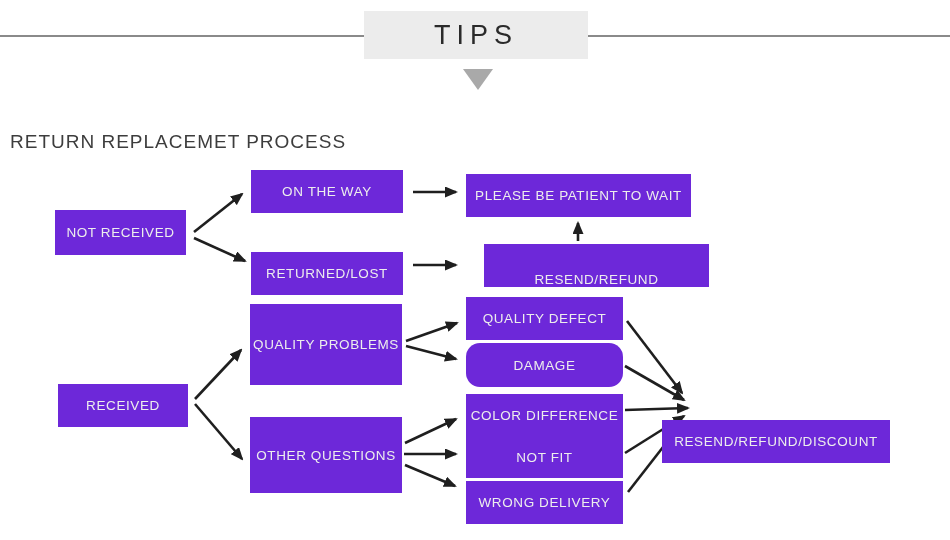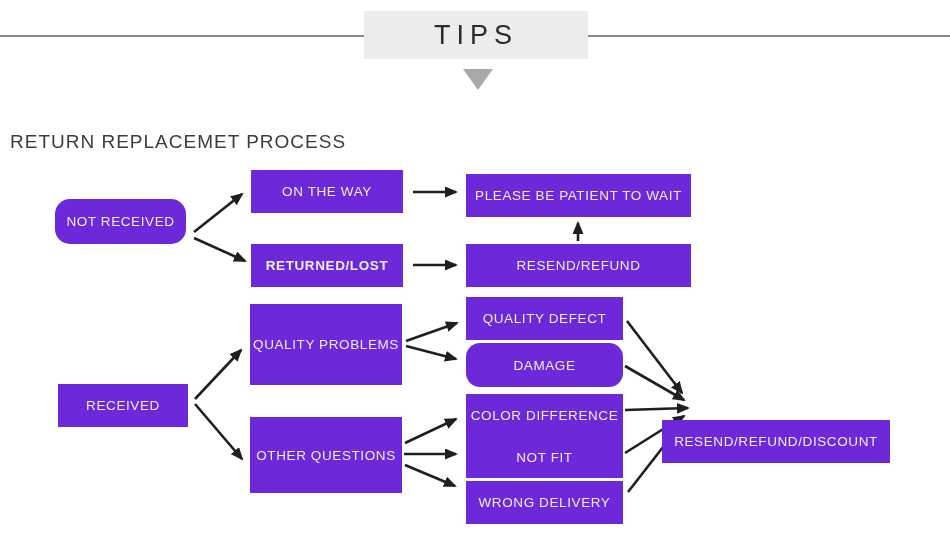--- a/index.html
+++ b/index.html
@@ -63,25 +63,25 @@
     background: #6d28d9;
     color: #ededed;
     display: flex;
     align-items: center;
     justify-content: center;
     font-size: 13.5px;
     letter-spacing: 0.6px;
     white-space: nowrap;
     text-align: center;
   }
-  .n-not-received      { left: 55px;  top: 199px; width: 131px; height: 45px; border-radius: 15px; }
+  .n-not-received      { left: 55px;  top: 210px; width: 131px; height: 45px; }
   .n-on-the-way        { left: 251px; top: 170px; width: 152px; height: 43px; }
-  .n-returned-lost     { left: 251px; top: 244px; width: 152px; height: 43px; font-weight: bold; }
+  .n-returned-lost     { left: 251px; top: 252px; width: 152px; height: 43px; }
   .n-please-wait       { left: 466px; top: 174px; width: 225px; height: 43px; }
-  .n-resend-refund     { left: 466px; top: 244px; width: 225px; height: 43px; }
+  .n-resend-refund     { left: 484px; top: 244px; width: 225px; height: 43px; align-items: flex-end; }
   .n-received          { left: 58px;  top: 384px; width: 130px; height: 43px; }
   .n-quality-problems  { left: 250px; top: 304px; width: 152px; height: 81px; }
   .n-other-questions   { left: 250px; top: 417px; width: 152px; height: 76px; }
   .n-quality-defect    { left: 466px; top: 297px; width: 157px; height: 43px; }
   .n-damage            { left: 466px; top: 343px; width: 157px; height: 44px; border-radius: 14px; }
   .n-color-difference  { left: 466px; top: 394px; width: 157px; height: 43px; }
   .n-not-fit           { left: 466px; top: 436px; width: 157px; height: 42px; }
   .n-wrong-delivery    { left: 466px; top: 481px; width: 157px; height: 43px; }
   .n-resend-refund-discount { left: 662px; top: 388px; width: 228px; height: 43px; margin-top: 32px; }
   

